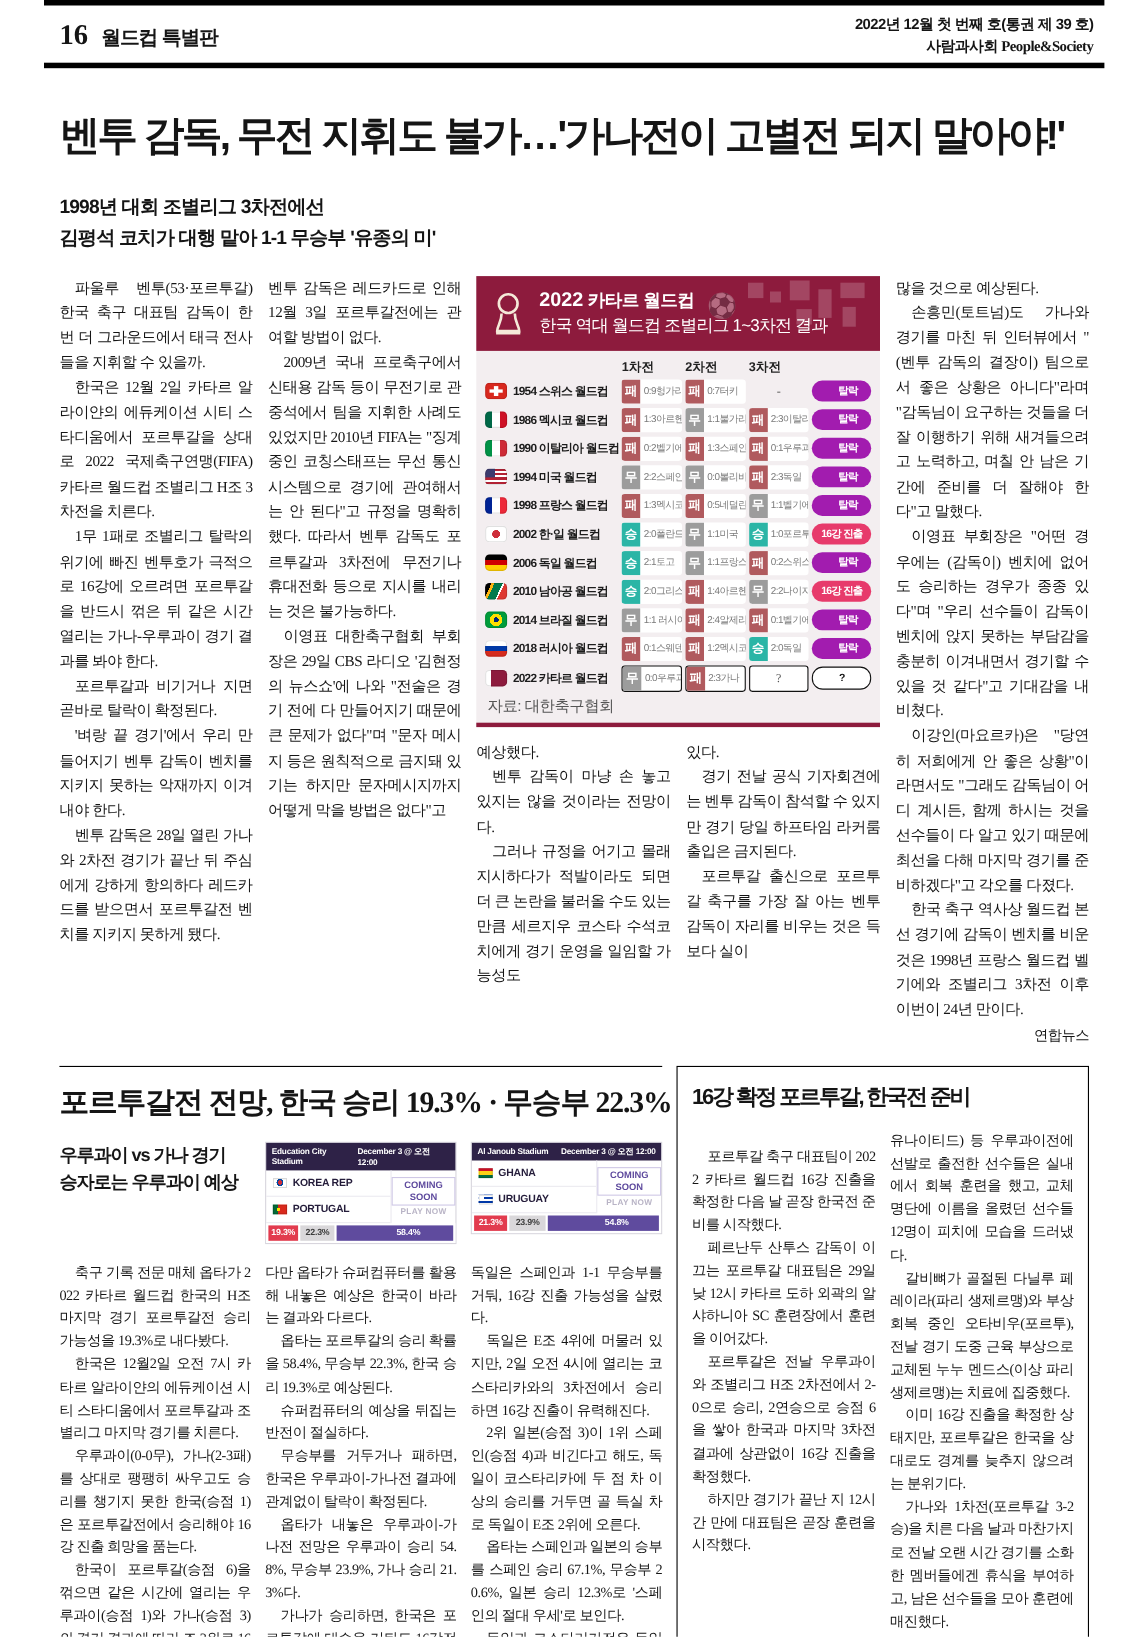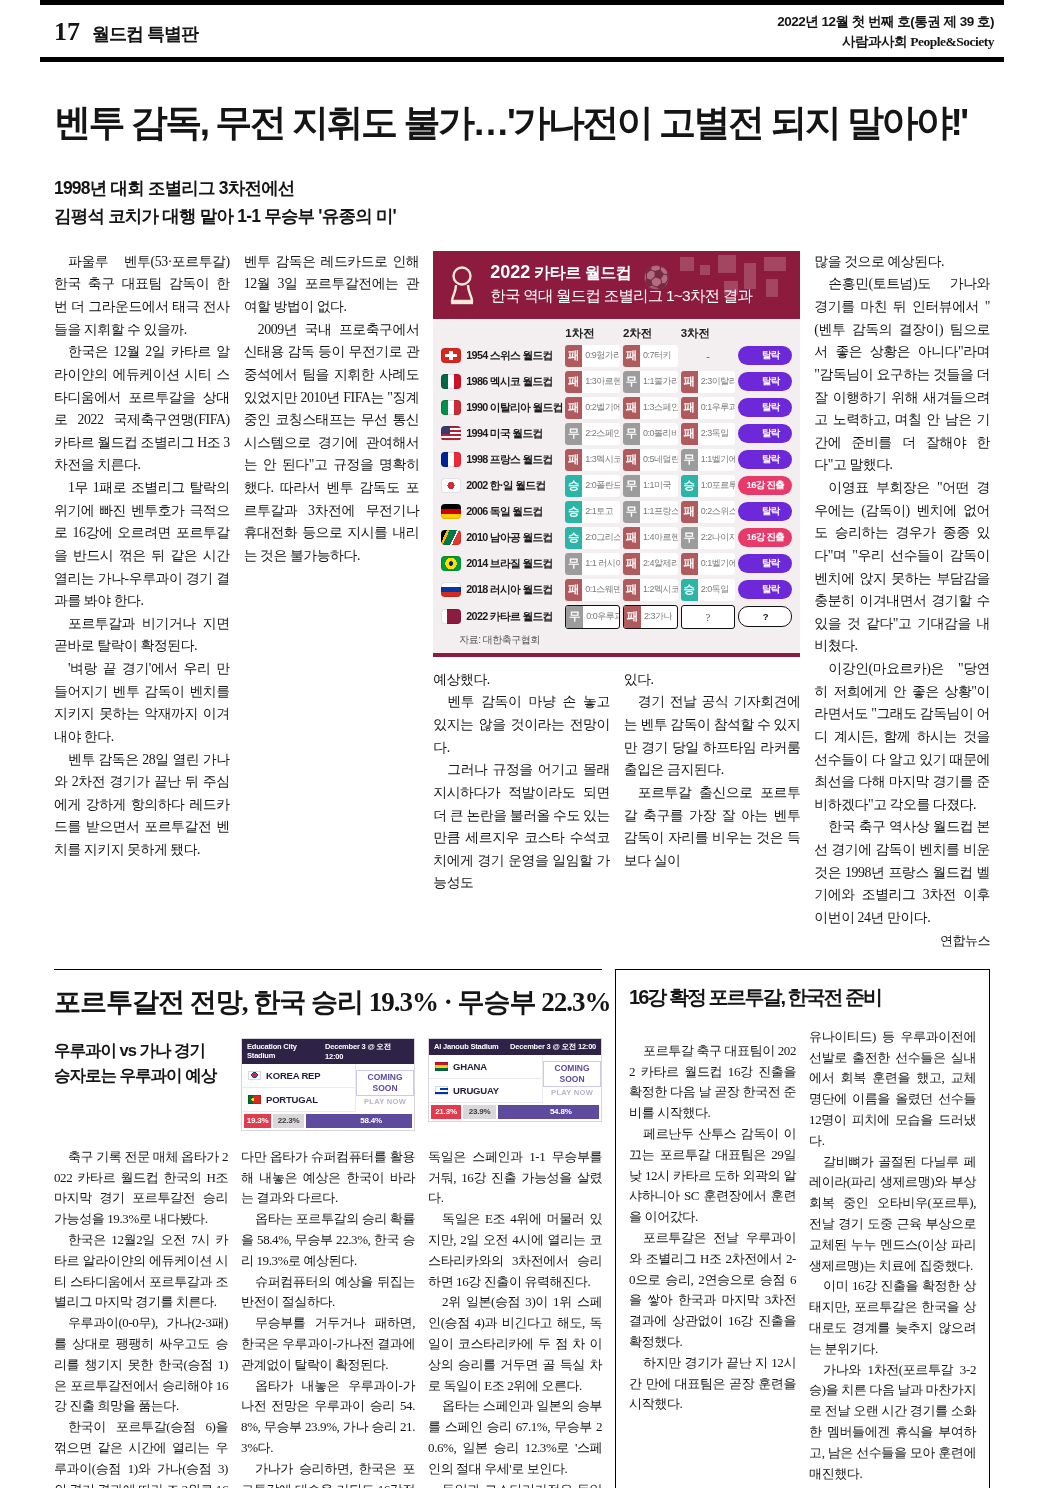--- a/index.html
+++ b/index.html
@@ -50,24 +50,24 @@
   .ig-cell.center{justify-content:center;padding:0;color:#555;font-size:11px;}
   .ig-cell.boxed{border:1px solid #111;}
   .ig-badge{width:17px;height:22px;flex:0 0 17px;display:flex;align-items:center;justify-content:center;
             color:#fff;font-family:"Liberation Sans",sans-serif;font-size:11.5px;font-weight:bold;}
   .ig-badge.lose{background:#b05a5e;}
   .ig-badge.draw{background:#9c9c9c;}
   .ig-badge.win{background:#2bb5a6;}
   .ig-score{font-family:"Liberation Sans",sans-serif;font-size:9px;color:#7a7a7a;letter-spacing:-0.5px;white-space:nowrap;}
   .ig-pill{height:19px;border-radius:10px;display:flex;align-items:center;justify-content:center;
            font-family:"Liberation Sans",sans-serif;font-size:9.5px;font-weight:bold;letter-spacing:-0.7px;white-space:nowrap;}
-  .ig-pill.out{background:#6d28d9;color:#fff;padding-left:11px;}
+  .ig-pill.out{background:#a21caf;color:#fff;padding-left:11px;}
   .ig-pill.adv{background:#e73a6b;color:#fff;}
   .ig-pill.tbd{background:#fff;color:#111;border:1px solid #111;}
-  .ig-source{font-family:"Liberation Sans",sans-serif;font-size:10px;color:#555;letter-spacing:-0.5px;margin:3px 0 2px 18px;}
+  .ig-source{font-family:"Liberation Sans",sans-serif;font-size:14px;color:#555;letter-spacing:-0.5px;margin:3px 0 2px 2px;}
   .ig-bottomline{height:4px;background:#8d1b3d;}
   
   .bottom{display:flex;gap:13px;margin:18px 14px 0 14px;}
   .a2{flex:1.58;min-width:0;border-top:1.5px solid #000;padding-top:12px;}
   .a2-head{font-family:"Liberation Serif",serif;font-size:27px;letter-spacing:-1px;margin:2px 0 0 0;white-space:nowrap;}
   .a2-grid{display:flex;gap:13px;margin-top:18px;}
   .a2-grid > .col{flex:1;min-width:0;}
   .a2-sub{font-family:"Liberation Sans",sans-serif;font-weight:bold;font-size:16.5px;line-height:1.55;letter-spacing:-1px;}
   .a2 .para,.a3 .para{font-size:13px;line-height:1.6;}
   .a2-bodyrow{margin-top:16px;}
@@ -102,21 +102,21 @@
 </style>
 </head>
 <body>
 
 <div class="page">
 
   <div class="rule-thick"></div>
 
   <div class="masthead">
     <div class="mh-left">
-      <span class="mh-page">17</span>
+      <span class="mh-page">16</span>
       <span class="mh-section">월드컵 특별판</span>
     </div>
     <div class="mh-right">
       <div>2022년 12월 첫 번째 호(통권 제 39 호)</div>
       <div>
         <span>사람과사회</span>
         <span class="pub-en">People&amp;Society</span>
       </div>
     </div>
   </div>
@@ -134,20 +134,21 @@
         <p class="para">파울루 벤투(53·포르투갈) 한국 축구 대표팀 감독이 한 번 더 그라운드에서 태극 전사들을 지휘할 수 있을까.</p>
         <p class="para">한국은 12월 2일 카타르 알라이얀의 에듀케이션 시티 스타디움에서 포르투갈을 상대로 2022 국제축구연맹(FIFA) 카타르 월드컵 조별리그 H조 3차전을 치른다.</p>
         <p class="para">1무 1패로 조별리그 탈락의 위기에 빠진 벤투호가 극적으로 16강에 오르려면 포르투갈을 반드시 꺾은 뒤 같은 시간 열리는 가나-우루과이 경기 결과를 봐야 한다.</p>
         <p class="para">포르투갈과 비기거나 지면 곧바로 탈락이 확정된다.</p>
         <p class="para">'벼랑 끝 경기'에서 우리 만들어지기 벤투 감독이 벤치를 지키지 못하는 악재까지 이겨내야 한다.</p>
         <p class="para">벤투 감독은 28일 열린 가나와 2차전 경기가 끝난 뒤 주심에게 강하게 항의하다 레드카드를 받으면서 포르투갈전 벤치를 지키지 못하게 됐다.</p>
       </div>
     <div class="col noindent-first">
         <p class="para">벤투 감독은 레드카드로 인해 12월 3일 포르투갈전에는 관여할 방법이 없다.</p>
         <p class="para">2009년 국내 프로축구에서 신태용 감독 등이 무전기로 관중석에서 팀을 지휘한 사례도 있었지만 2010년 FIFA는 "징계 중인 코칭스태프는 무선 통신 시스템으로 경기에 관여해서는 안 된다"고 규정을 명확히 했다. 따라서 벤투 감독도 포르투갈과 3차전에 무전기나 휴대전화 등으로 지시를 내리는 것은 불가능하다.</p>
+        <p class="para">이영표 대한축구협회 부회장은 29일 CBS 라디오 '김현정의 뉴스쇼'에 나와 "전술은 경기 전에 다 만들어지기 때문에 큰 문제가 없다"며 "문자 메시지 등은 원칙적으로 금지돼 있기는 하지만 문자메시지까지 어떻게 막을 방법은 없다"고</p>
       </div>
 
     <div class="mid">
 
       <div class="ig">
         <div class="ig-head">
           <svg class="ig-logo" width="38" height="44" viewBox="0 0 38 44">
             <g fill="none" stroke="#f5e9d8" stroke-width="2.4">
               <circle cx="19" cy="13" r="8.5"></circle>
               <path d="M13 22 C13 30, 9 33, 9 38 L29 38 C29 33, 25 30, 25 22"></path>

